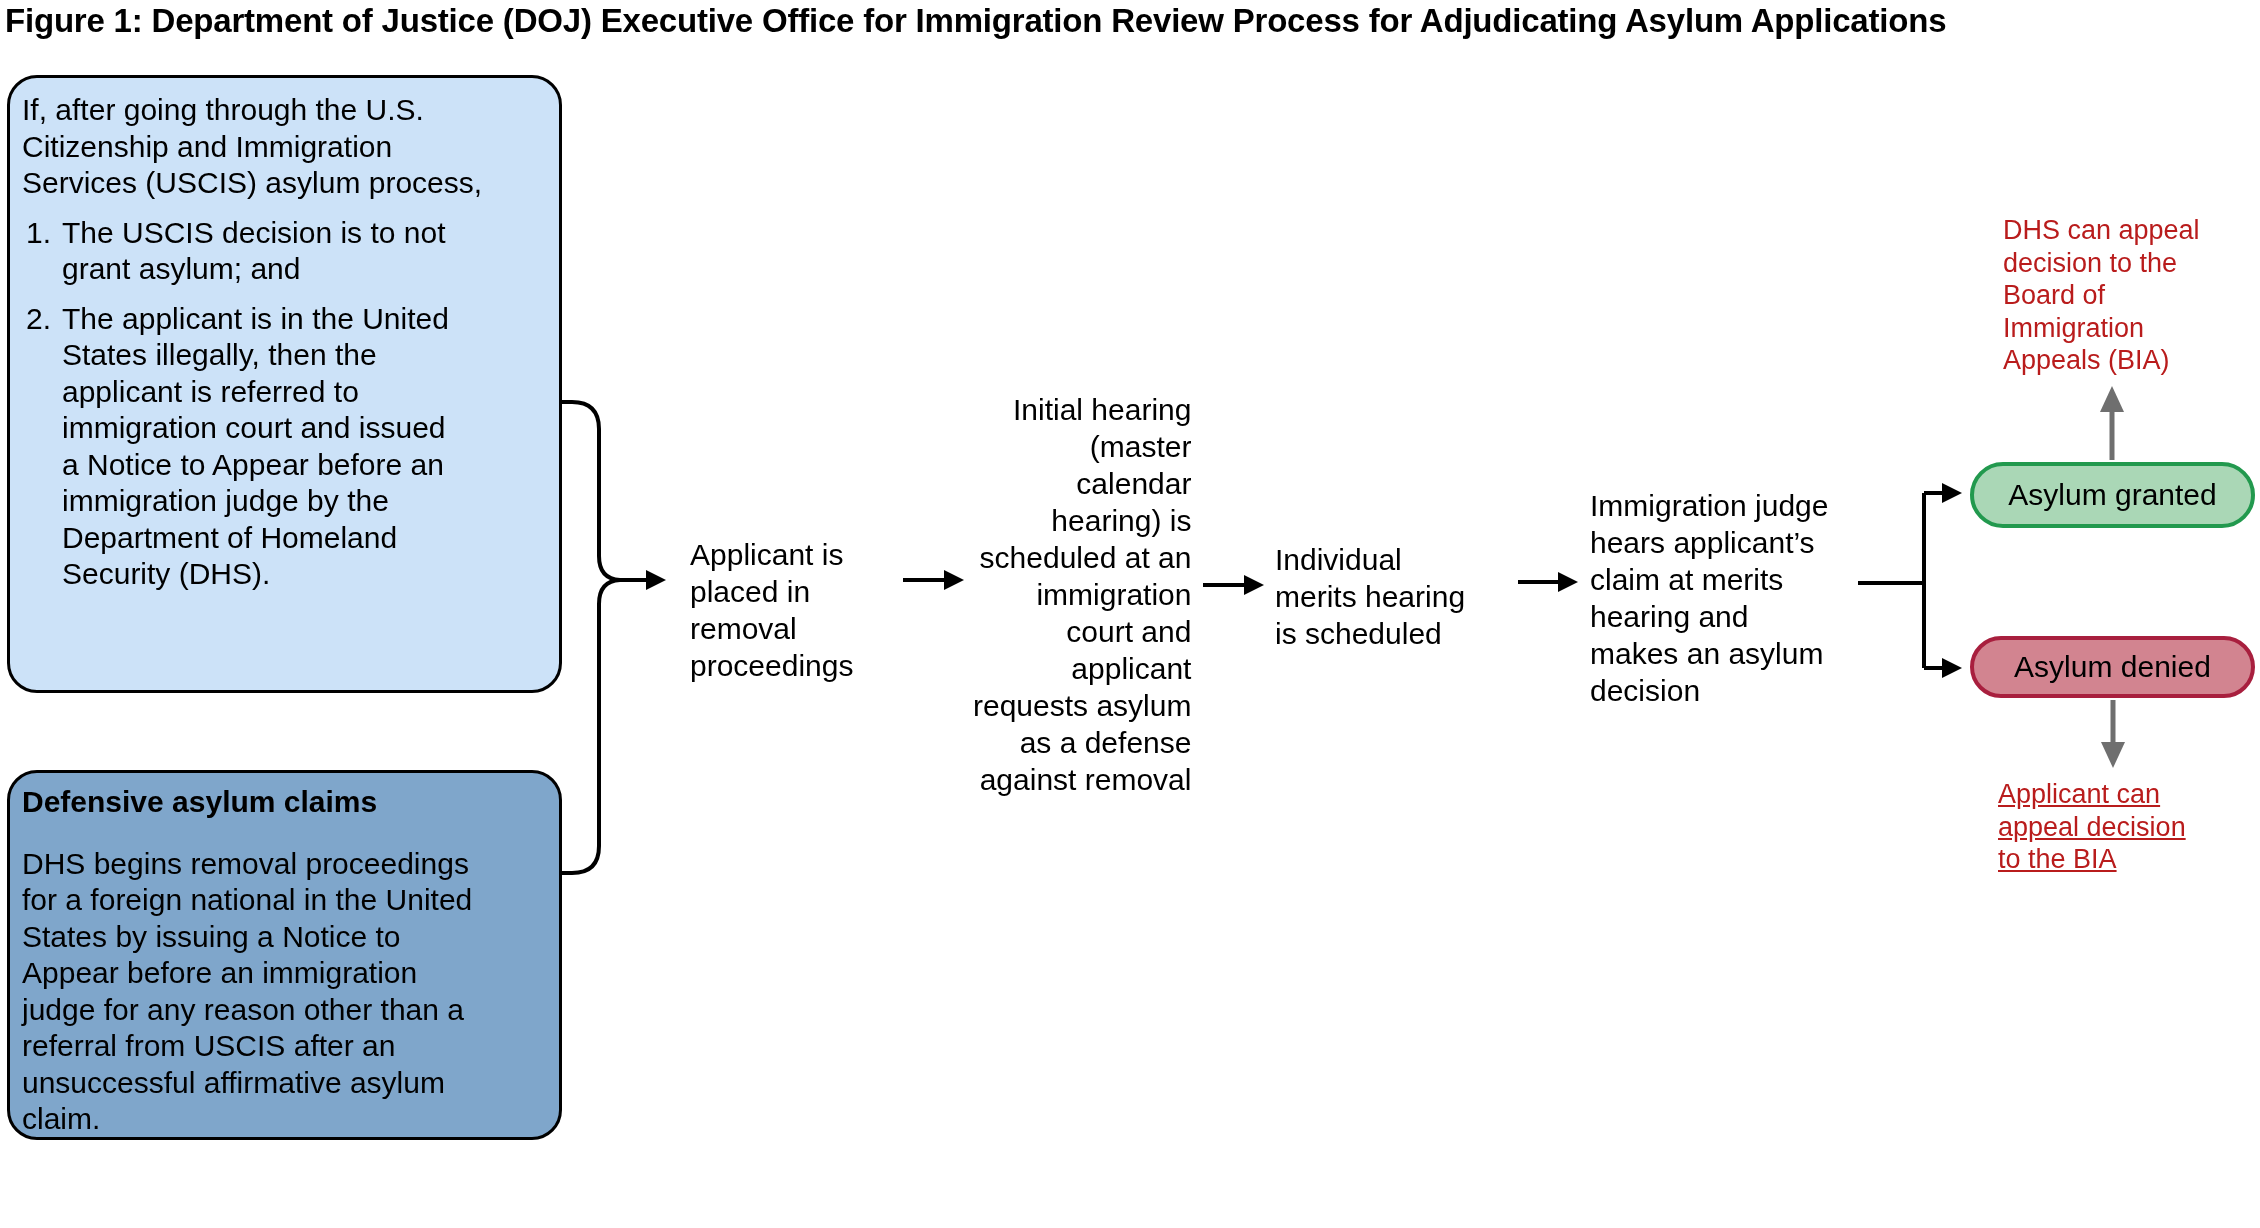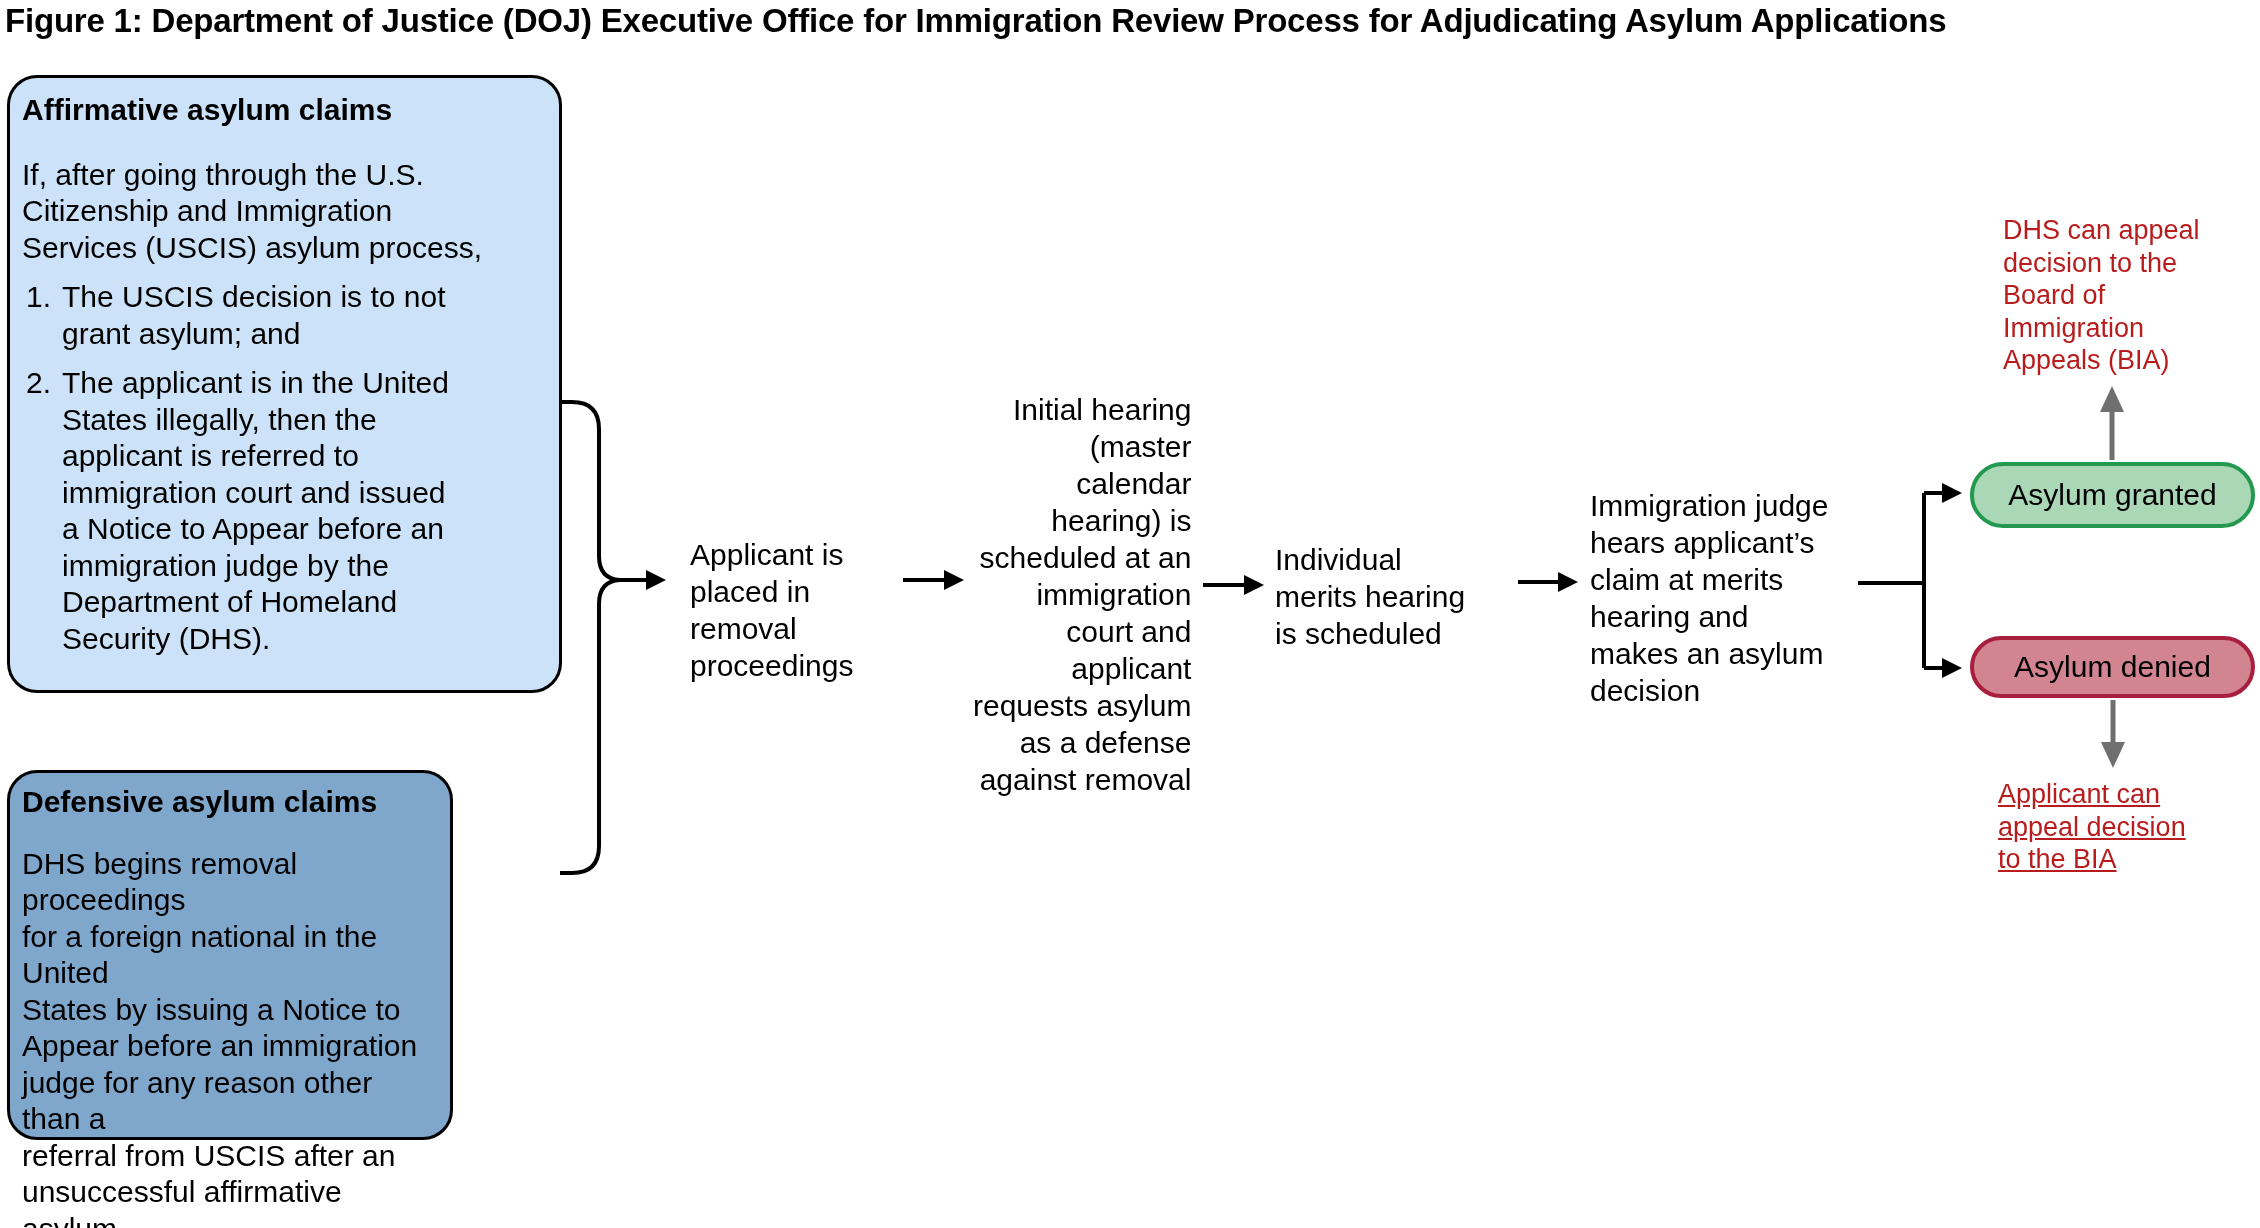--- a/index.html
+++ b/index.html
@@ -35,39 +35,38 @@
   svg.overlay { position:absolute; left:0; top:0; pointer-events:none; }
 </style>
 </head>
 <body>
 
 <div class="canvas">
 
   <div class="abs fig-title">Figure 1: Department of Justice (DOJ) Executive Office for Immigration Review Process for Adjudicating Asylum Applications</div>
 
   <div class="abs claim-box" style="left: 7px; top: 75px; width: 555px; height: 618px; background-color: rgb(204, 226, 248);">
-    <h2>Affirmative asylum claims</h2>
     <p>If, after going through the U.S.
 Citizenship and Immigration
 Services (USCIS) asylum process,</p>
     <ol class="box-list">
       <li>The USCIS decision is to not
 grant asylum; and</li>
       <li>The applicant is in the United
 States illegally, then the
 applicant is referred to
 immigration court and issued
 a Notice to Appear before an
 immigration judge by the
 Department of Homeland
 Security (DHS).</li>
     </ol>
   </div>
 
-  <div class="abs claim-box defensive" style="left: 7px; top: 770px; width: 446px; height: 370px; background-color: rgb(127, 166, 203);">
+  <div class="abs claim-box defensive" style="left: 7px; top: 770px; width: 555px; height: 370px; background-color: rgb(127, 166, 203);">
     <h2>Defensive asylum claims</h2>
     <p>DHS begins removal proceedings
 for a foreign national in the United
 States by issuing a Notice to
 Appear before an immigration
 judge for any reason other than a
 referral from USCIS after an
 unsuccessful affirmative asylum
 claim.</p>
   </div>

